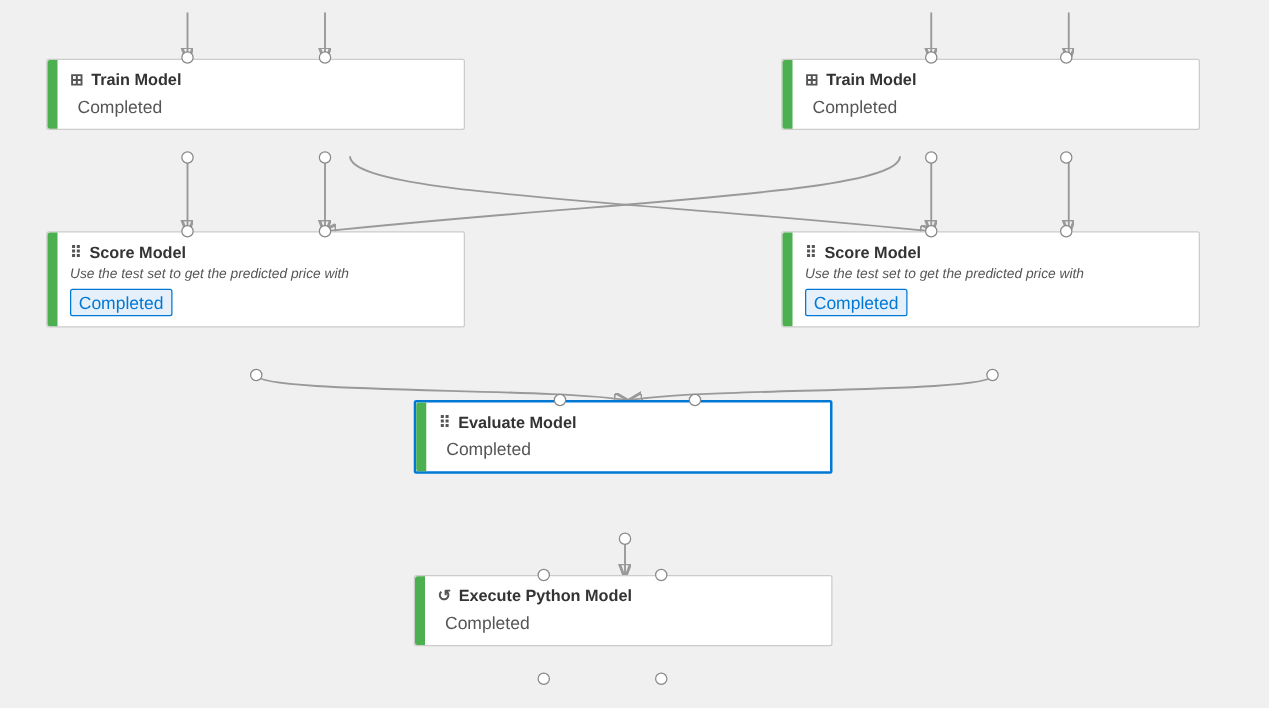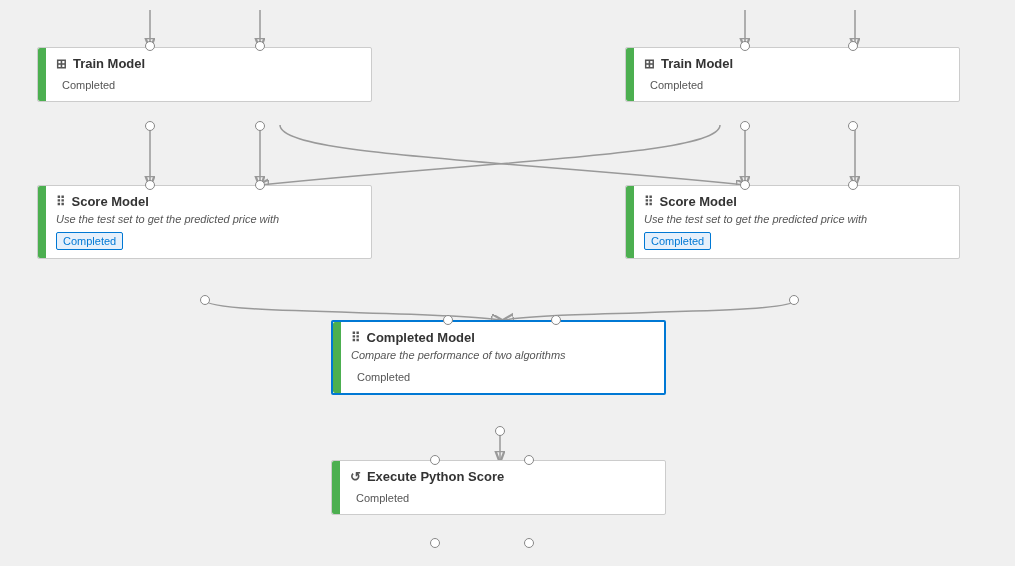--- a/index.html
+++ b/index.html
@@ -51,21 +51,21 @@
       margin-bottom: 4px;
     }
     .node-desc {
       font-size: 11px;
       color: #555;
       margin-bottom: 6px;
       font-style: italic;
     }
     .node-status {
       display: inline-block;
-      font-size: 11px;
+      font-size: 14px;
       padding: 2px 6px;
       border-radius: 2px;
     }
     .status-plain {
       color: #555;
       background: transparent;
     }
     .status-highlighted {
       color: #0078d4;
       background: #e6f0fb;
@@ -172,33 +172,32 @@
       <div class="node-desc">Use the test set to get the predicted price with</div>
       <div class="node-status status-highlighted">Completed</div>
     </div>
   </div>
 
   <div class="node node-selected" style="left:331px; top:320px; width:335px;">
     <div class="node-accent"></div>
     <div class="node-body">
       <div class="node-title">
         <span class="node-icon">⠿</span>
-        <span>Completed Model</span>
-      </div>
-      <div class="node-desc">Compare the performance of two algorithms</div>
+        <span>Evaluate Model</span>
+      </div>
       <div class="node-status status-plain">Completed</div>
     </div>
   </div>
 
   <div class="node" style="left:331px; top:460px; width:335px;">
     <div class="node-accent"></div>
     <div class="node-body">
       <div class="node-title">
         <span class="node-icon">↺</span>
-        <span>Execute Python Score</span>
+        <span>Execute Python Model</span>
       </div>
       <div class="node-status status-plain">Completed</div>
     </div>
   </div>
 
   <div class="dot" style="left:145px;top:41px;"></div>
   <div class="dot" style="left:255px;top:41px;"></div>
 
   <div class="dot" style="left:740px;top:41px;"></div>
   <div class="dot" style="left:848px;top:41px;"></div>

